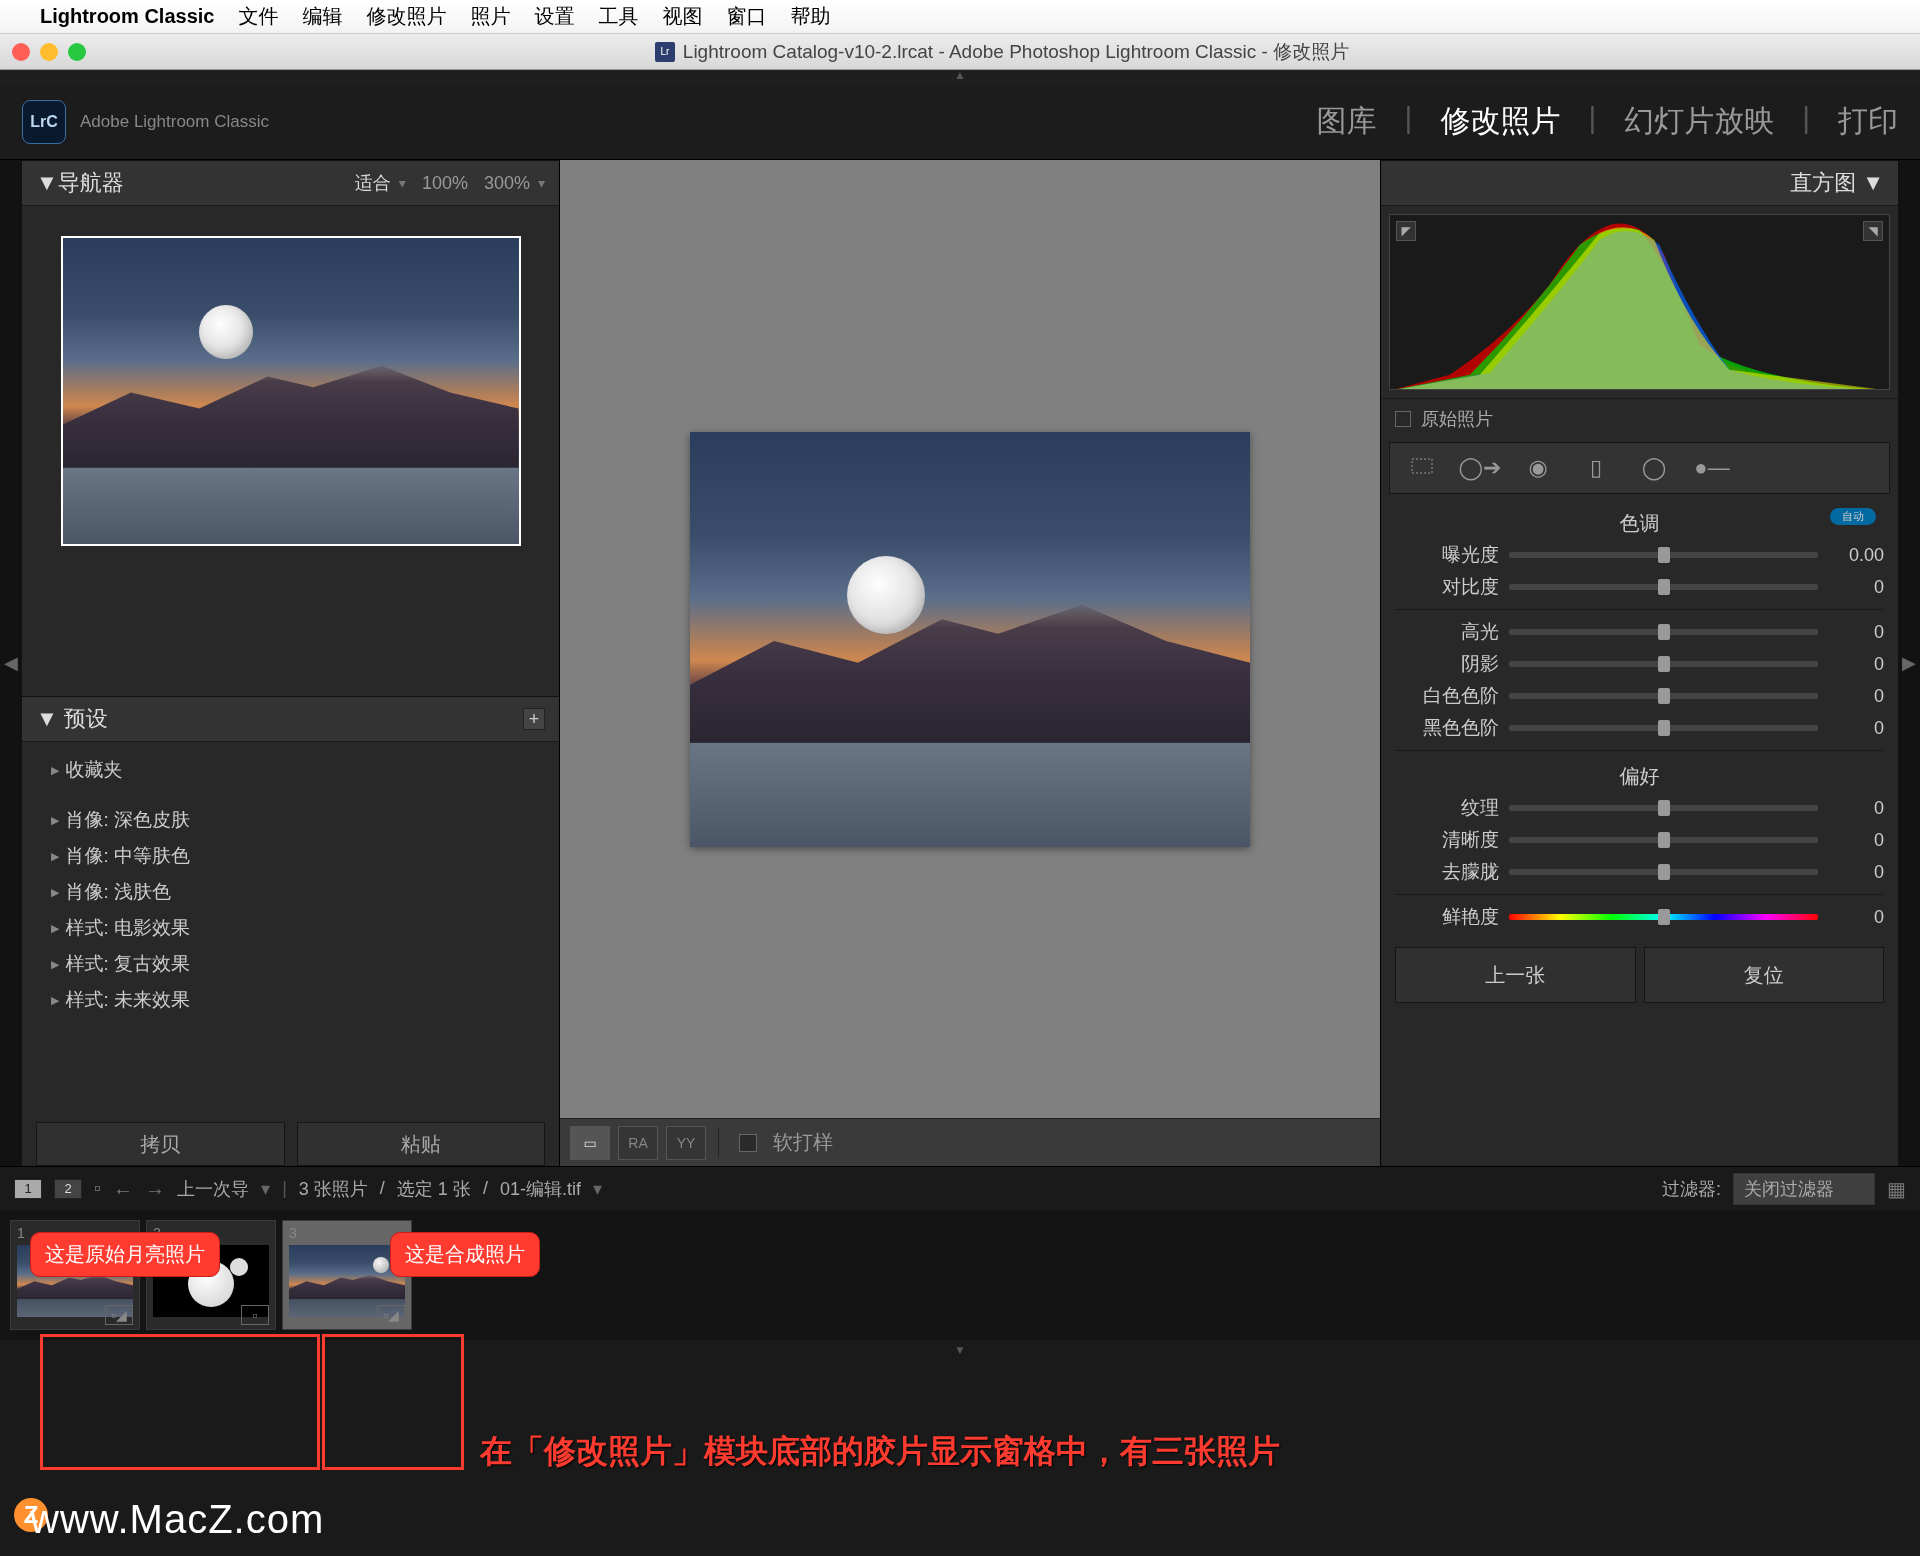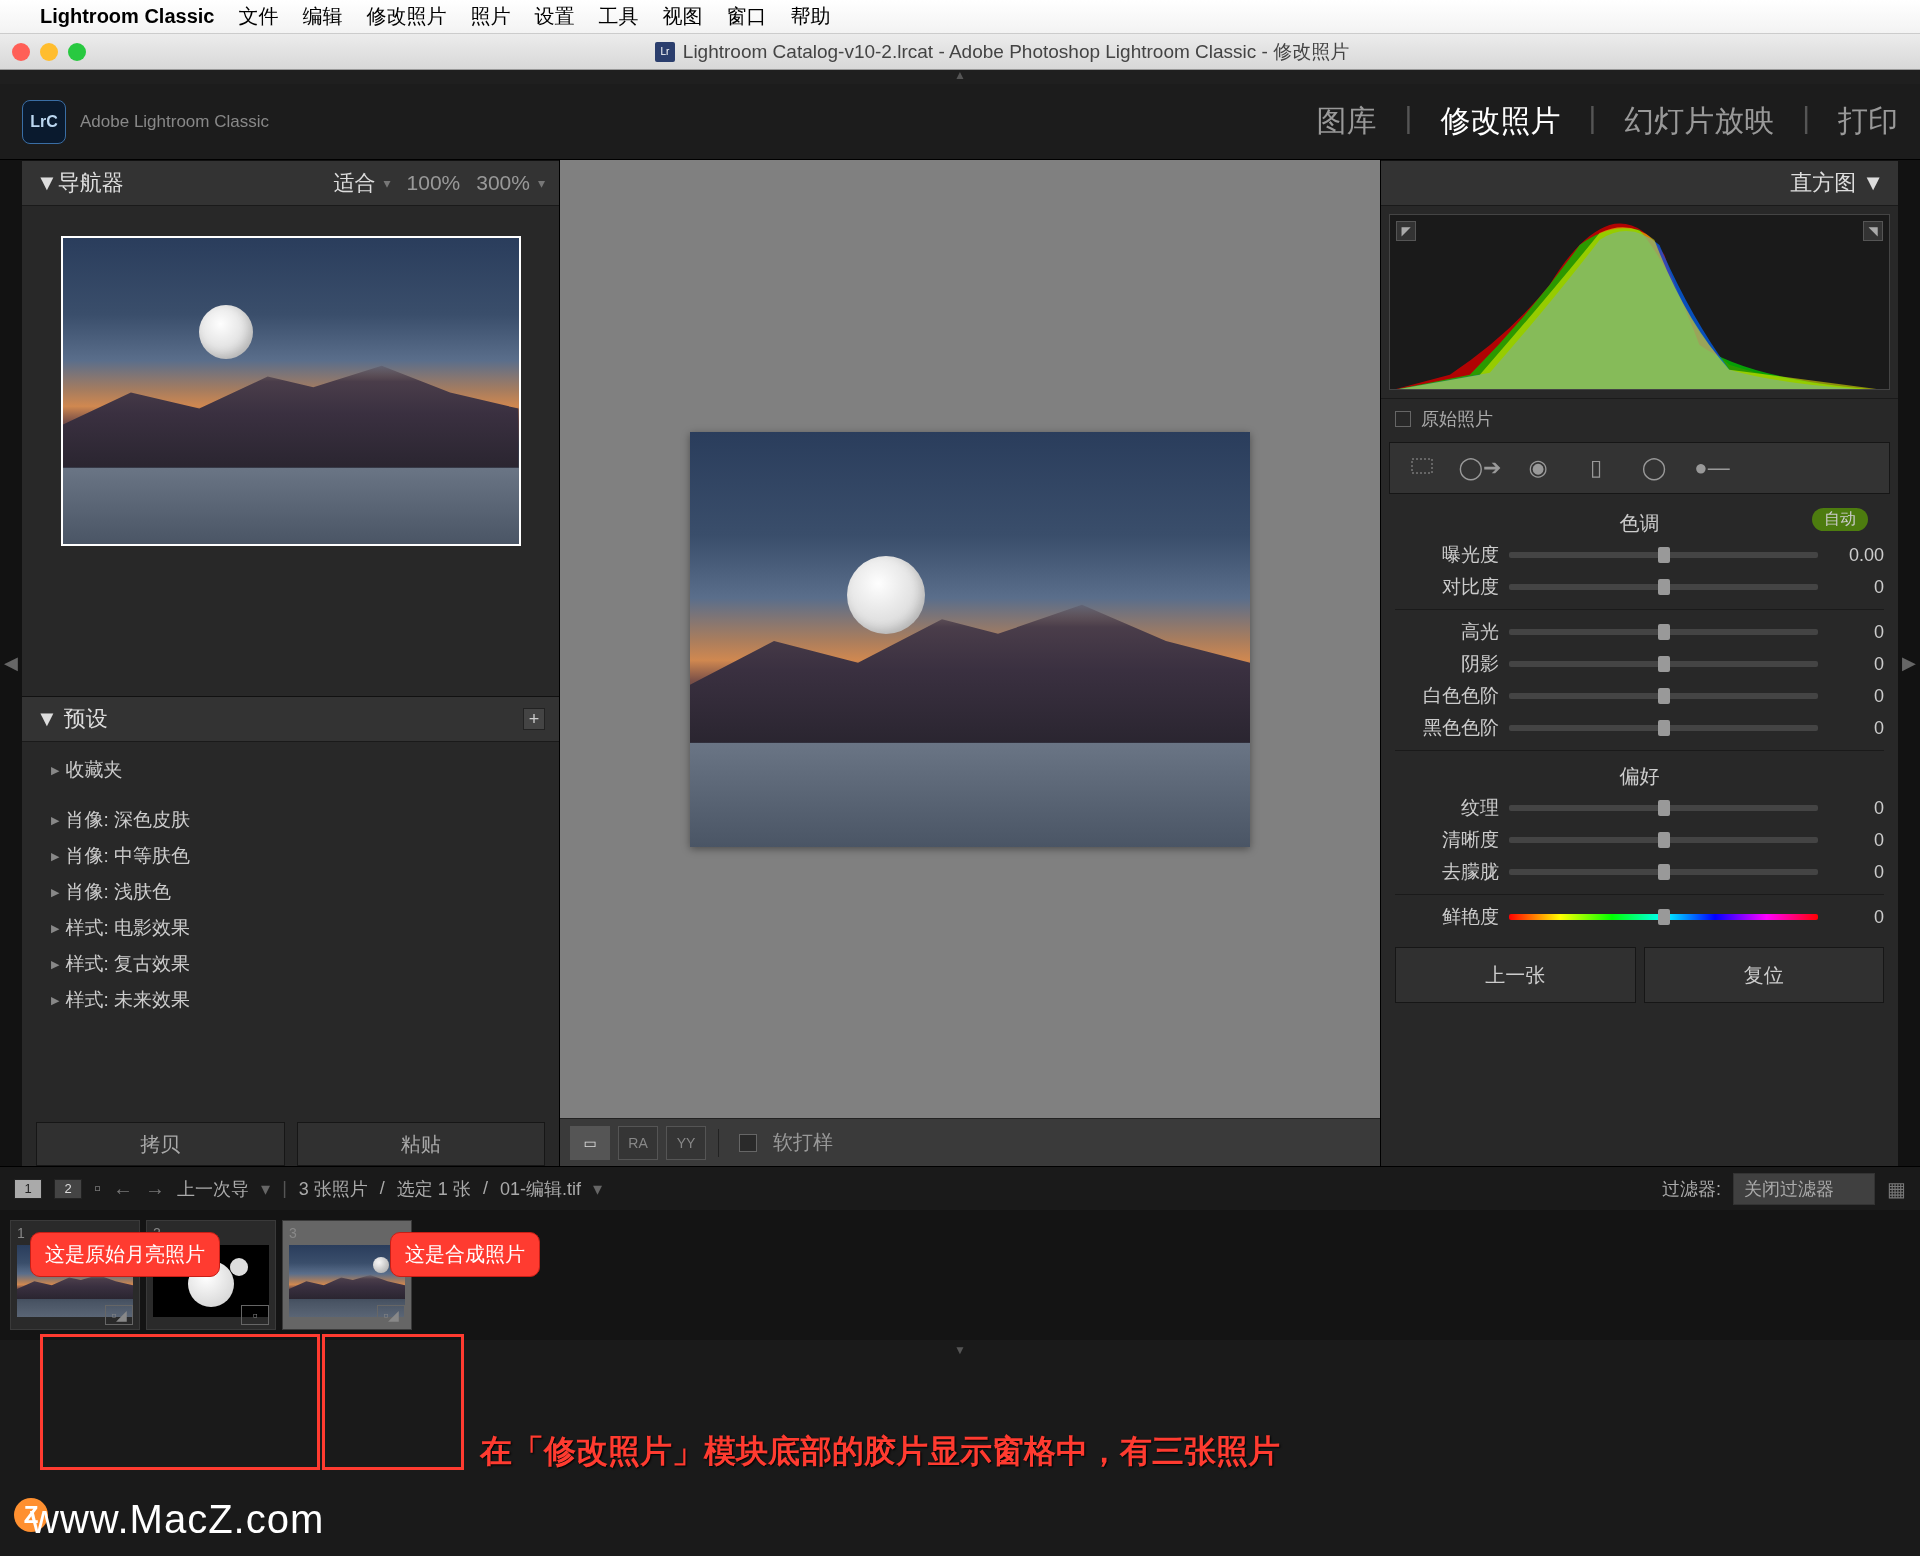--- a/index.html
+++ b/index.html
@@ -34,21 +34,21 @@
 
 .main { display:flex; height:1006px; background:#3c3c3c; }
 .edge { width:22px; background:#121212; display:flex; align-items:center; justify-content:center; color:#666; font-size:18px; }
 .left { width:538px; background:#282828; display:flex; flex-direction:column; border-right:1px solid #000; }
 .center { flex:1; background:#808080; display:flex; flex-direction:column; }
 .right { width:518px; background:#282828; display:flex; flex-direction:column; border-left:1px solid #000; }
 
 
 .panel-h { height:46px; background:#333; display:flex; align-items:center; padding:0 14px; font-size:22px; color:#ddd; border-top:1px solid #111; border-bottom:1px solid #1a1a1a; }
 .panel-h .sp { flex:1; }
-.zoom-opt { font-size:21px; color:#999; margin-left:16px; }
+.zoom-opt { font-size:18px; color:#999; margin-left:16px; }
 .zoom-opt.sel { color:#ddd; }
 .tri { font-size:14px; margin-left:8px; color:#777; }
 .plus { width:22px; height:22px; background:#444; border:1px solid #222; display:flex; align-items:center; justify-content:center; font-size:18px; color:#ccc; }
 
 
 .nav-body { flex:0 0 490px; display:flex; align-items:flex-start; justify-content:center; padding:30px 30px 10px; }
 .nav-img { width:460px; height:310px; border:2px solid #fff; position:relative; overflow:hidden; }
 
 
 .scene { width:100%; height:100%; background:linear-gradient(180deg,#2a3d5c 0%,#3a4e6b 25%,#5a6e8b 40%,#a87d5e 50%,#d08850 55%,#7a5048 60%,#3a4555 68%,#4a5565 80%,#5a6575 100%); position:relative; }
@@ -86,21 +86,21 @@
 
 .orig-row { height:40px; display:flex; align-items:center; padding:0 14px; font-size:18px; color:#aaa; border-top:1px solid #1a1a1a; }
 .orig-row .cbx { width:16px; height:16px; border:1px solid #666; margin-right:10px; }
 
 .tools-row { height:52px; background:#333; border:1px solid #161616; margin:4px 8px; display:flex; align-items:center; gap:18px; padding:0 12px; }
 .tool { width:40px; height:34px; border:1px solid transparent; display:flex; align-items:center; justify-content:center; color:#999; font-size:22px; cursor:pointer; }
 
 
 .s-group { padding:6px 14px; }
 .s-head { text-align:center; font-size:20px; color:#ccc; padding:6px 0 2px; position:relative; }
-.s-auto { position:absolute; right:16px; top:4px; font-size:16px; background:#4d7c0f; border-radius:12px; padding:1px 12px; color:#ccc; }
+.s-auto { position:absolute; right:8px; top:4px; font-size:11px; background:#0369a1; border-radius:12px; padding:1px 12px; color:#ccc; }
 .srow { display:flex; align-items:center; gap:10px; padding:3px 0; }
 .slabel { width:104px; text-align:right; font-size:19px; color:#ccc; }
 .strack { flex:1; height:6px; background:#444; border-radius:2px; position:relative; }
 .strack.rainbow { background:linear-gradient(90deg,#f00,#ff0,#0f0,#0ff,#00f,#f0f,#f00); }
 .sknob { position:absolute; top:-5px; width:12px; height:16px; background:#999; border-radius:2px; left:50%; transform:translateX(-50%); }
 .sval { width:56px; text-align:right; font-size:18px; color:#ccc; }
 .s-sep { height:1px; background:#1a1a1a; margin:6px 0; }
 
 .r-btns { display:flex; gap:8px; padding:8px 14px 0; }
 .r-btn { flex:1; height:56px; background:#303030; border:1px solid #161616; display:flex; align-items:center; justify-content:center; font-size:20px; color:#ccc; }

